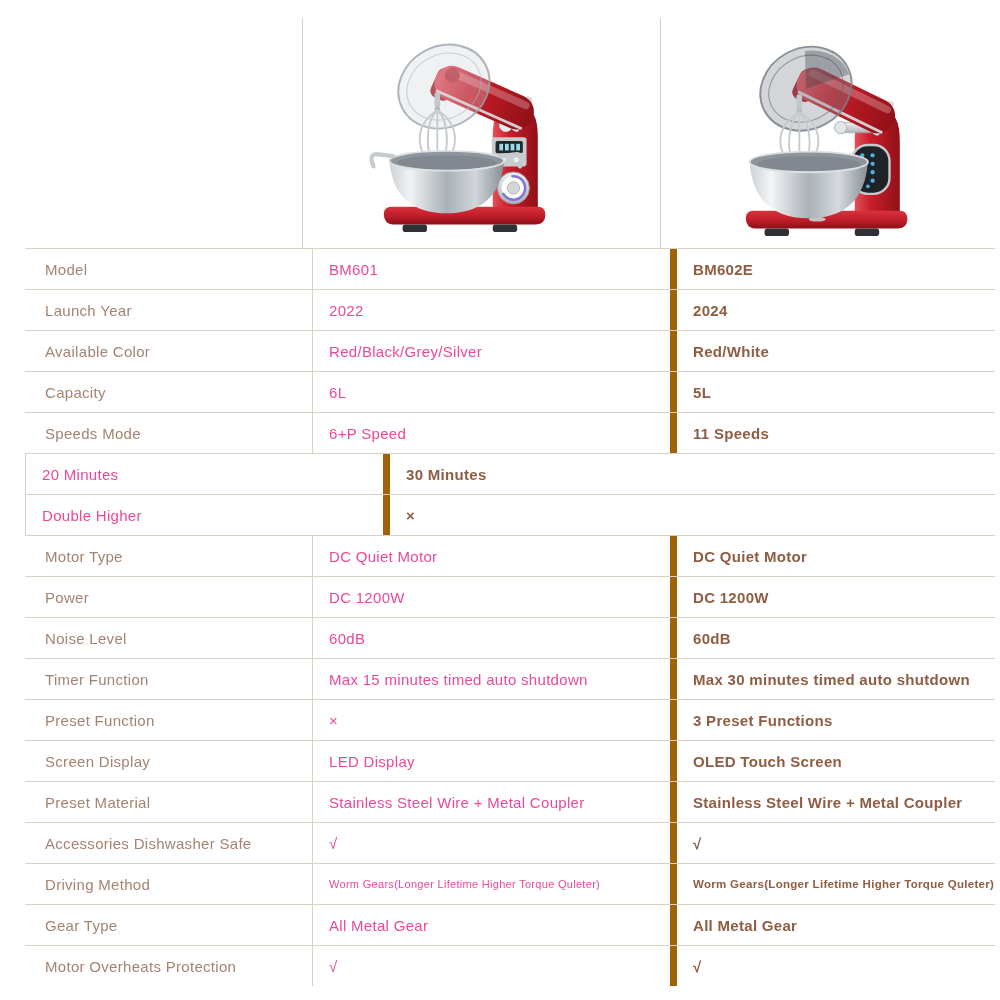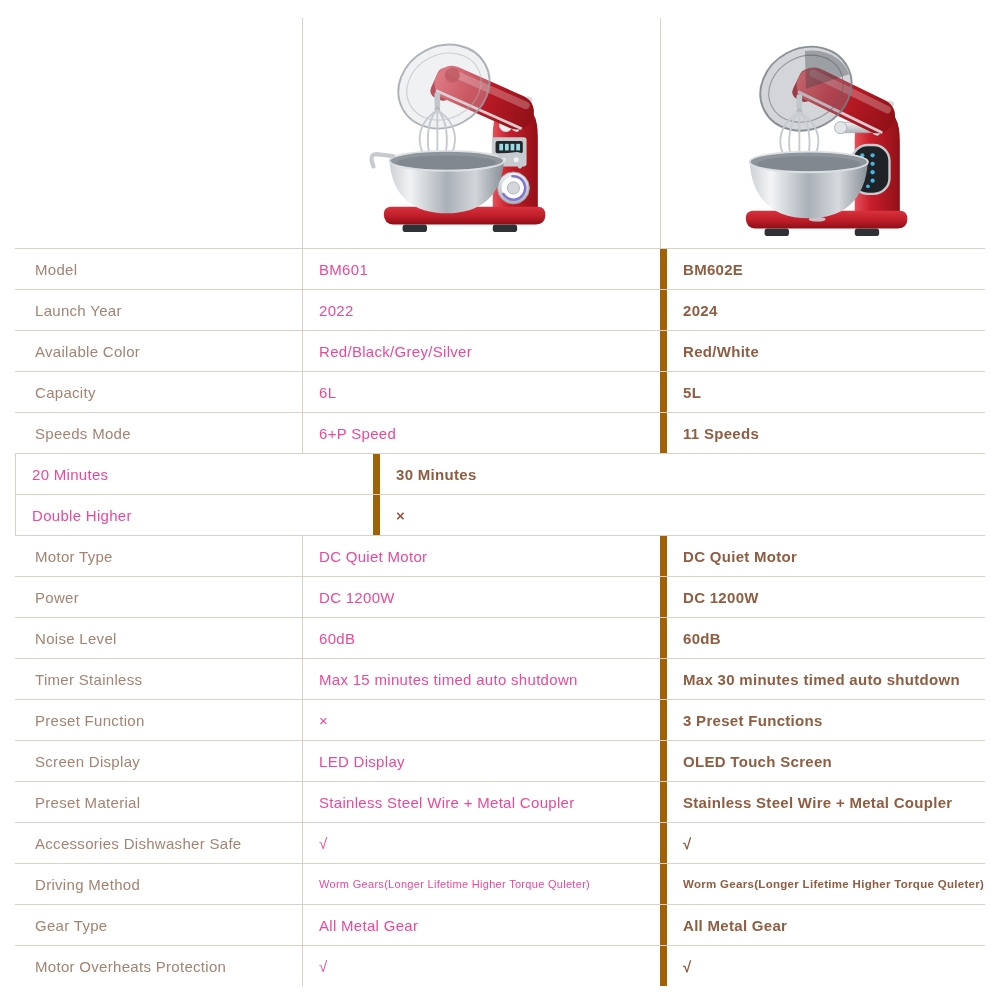--- a/index.html
+++ b/index.html
@@ -7,21 +7,21 @@
     position:relative;width:1000px;height:1000px;background:#ffffff;overflow:hidden;
     font-family:"Liberation Sans",sans-serif;letter-spacing:.3px;
   }
   .v-divider{position:absolute;top:18px;width:1px;height:230px;background:#d9d1c6;}
   .v-divider.v1{left:302px;}
   .v-divider.v2{left:660px;}
   figure.product{position:absolute;margin:0;padding:0;}
   figure.product-1{left:350px;top:10px;width:216px;height:232px;}
   figure.product-2{left:712px;top:14px;width:216px;height:232px;}
   figure.product svg{width:100%;height:100%;display:block;}
-  .spec-table{position:absolute;left:15px;top:248px;width:970px;}
+  .spec-table{position:absolute;left:25px;top:248px;width:970px;}
   .row{display:flex;height:40px;border-top:1px solid #d9d1c6;}
   .cell{box-sizing:border-box;height:100%;display:flex;align-items:center;overflow:hidden;white-space:nowrap;}
   .cell.label{width:287px;padding-left:20px;color:#a48372;font-size:15px;}
   .cell.val1{width:358px;border-left:1px solid #d9d1c6;padding-left:16px;color:#ec4899;font-size:15px;}
   .cell.val2{width:325px;border-left:7px solid #a16207;padding-left:16px;color:#8f5d42;font-weight:700;font-size:15px;}
   .row.small .cell.val1{font-size:11px;}
   .row.small .cell.val2{font-size:11.5px;}
 </style>
 </head>
 <body>
@@ -236,21 +236,21 @@
         <div class="cell label">Power</div>
         <div class="cell val1">DC 1200W</div>
         <div class="cell val2">DC 1200W</div>
       </div>
       <div class="row">
         <div class="cell label">Noise Level</div>
         <div class="cell val1">60dB</div>
         <div class="cell val2">60dB</div>
       </div>
       <div class="row">
-        <div class="cell label">Timer Stainless</div>
+        <div class="cell label">Timer Function</div>
         <div class="cell val1">Max 15 minutes timed auto shutdown</div>
         <div class="cell val2">Max 30 minutes timed auto shutdown</div>
       </div>
       <div class="row">
         <div class="cell label">Preset Function</div>
         <div class="cell val1">×</div>
         <div class="cell val2">3 Preset Functions</div>
       </div>
       <div class="row">
         <div class="cell label">Screen Display</div>

